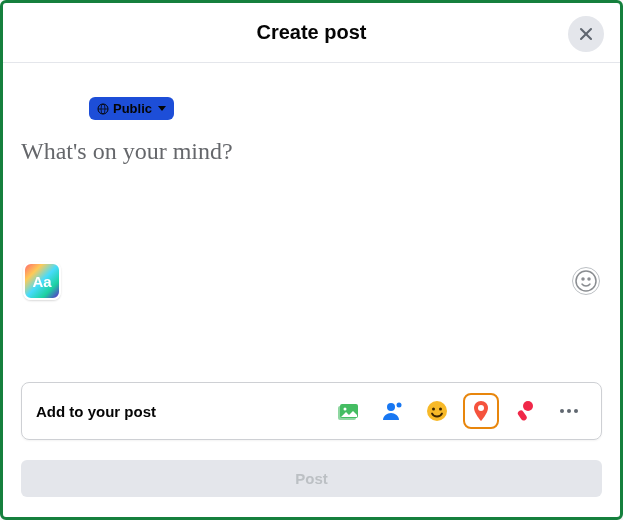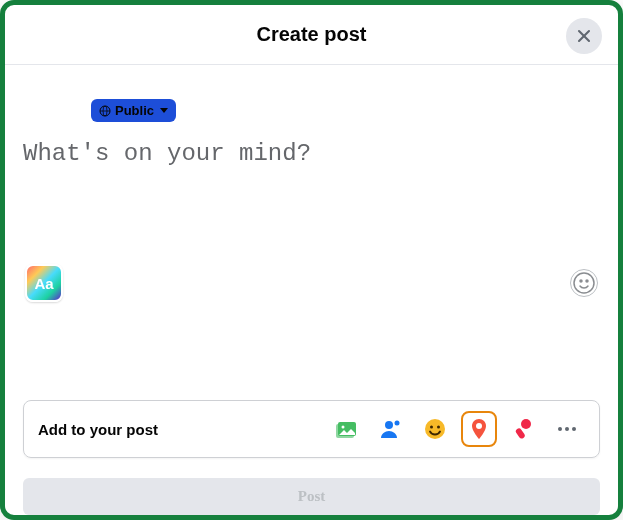--- a/index.html
+++ b/index.html
@@ -11,22 +11,22 @@
       font-family: -apple-system, BlinkMacSystemFont, "Segoe UI", Helvetica, Arial, sans-serif;
       background: #fff;
       width: 623px;
       height: 520px;
       position: relative;
     }
     .modal {
       width: 100%;
       height: 100%;
       background: #fff;
-      border: 5px solid #15803d;
-      border-radius: 14px;
+      border: 3px solid #15803d;
+      border-radius: 6px;
       box-shadow: 0 4px 20px rgba(0,0,0,0.12);
       display: flex;
       flex-direction: column;
       overflow: hidden;
     }
     .header {
       position: relative;
       height: 60px;
       display: flex;
       align-items: center;
@@ -90,21 +90,21 @@
       position: relative;
     }
     .textarea {
       border: none;
       outline: none;
       resize: none;
       font-size: 24px;
       color: #ec4899;
       width: 100%;
       min-height: 120px;
-      font-family: Liberation Mono, monospace;
+      font-family: Liberation Serif, serif;
       background: transparent;
     }
     .textarea::placeholder {
       color: #65676b;
     }
     .composer-bottom {
       display: flex;
       align-items: center;
       justify-content: space-between;
       padding: 4px 2px 4px 2px;
@@ -179,30 +179,29 @@
       display: flex;
       gap: 3px;
     }
     .more-dots span {
       width: 4px;
       height: 4px;
       background: #606770;
       border-radius: 50%;
     }
     .post-btn {
-      margin: 16px 18px 0 18px;
+      margin: 16px 18px 20px 18px;
       background: #e4e6eb;
       color: #bcc0c4;
       font-size: 15px;
       font-weight: 600;
       text-align: center;
       padding: 10px;
       border-radius: 6px;
       cursor: not-allowed;
-      font-family: Liberation Serif, serif;
     }
   </style>
 </head>
 <body>
 
 <div class="modal">
 
   <div class="header">
     <div class="header-title">Create post</div>
     <div class="close-btn">

